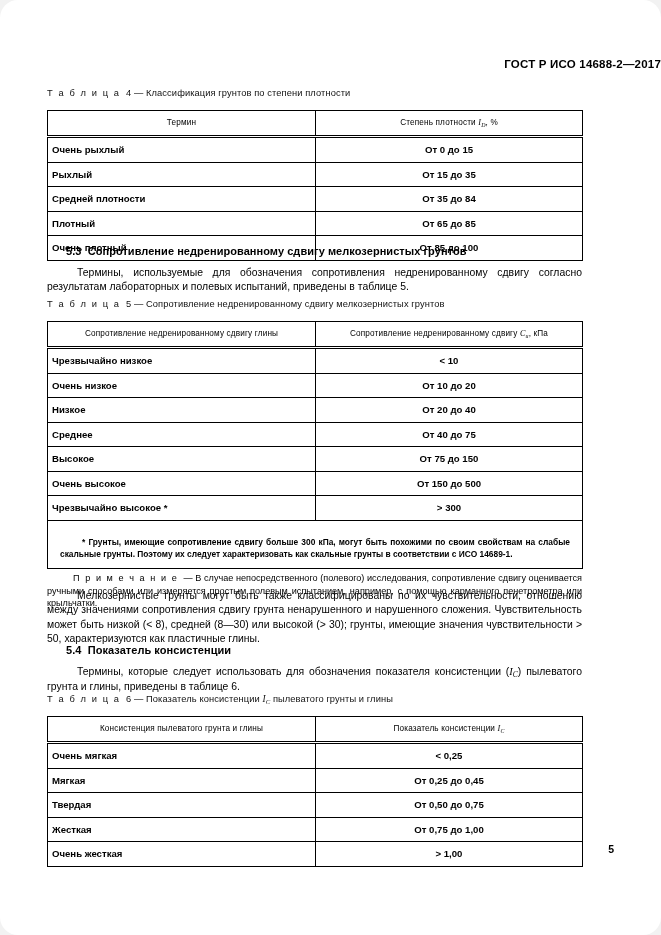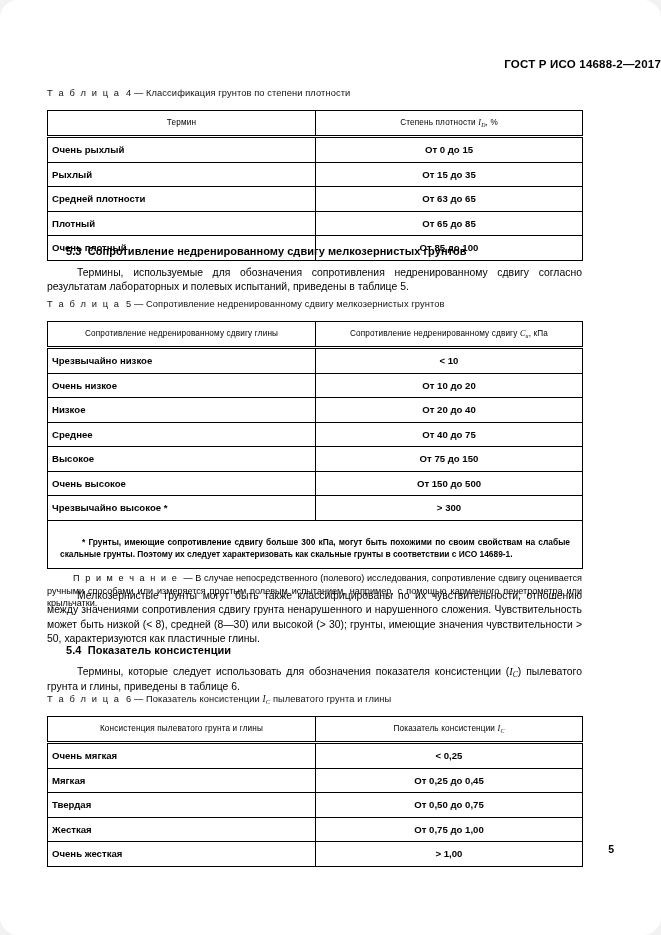--- a/index.html
+++ b/index.html
@@ -167,21 +167,21 @@
         <tr>
           <td class="term">Очень рыхлый</td>
           <td class="val">От 0 до 15</td>
         </tr>
         <tr>
           <td class="term">Рыхлый</td>
           <td class="val">От 15 до 35</td>
         </tr>
         <tr>
           <td class="term">Средней плотности</td>
-          <td class="val">От 63 до 65</td>
+          <td class="val">От 35 до 84</td>
         </tr>
         <tr>
           <td class="term">Плотный</td>
           <td class="val">От 65 до 85</td>
         </tr>
         <tr>
           <td class="term">Очень плотный</td>
           <td class="val">От 85 до 100</td>
         </tr>
       </tbody>
@@ -275,21 +275,21 @@
   <div class="blk" style="top:665px;">
     <p class="body"><span>Термины, которые следует использовать для обозначения показателя консистенции (</span><span class="mi">I</span><span class="sub">C</span><span>) пылеватого грунта и глины, приведены в таблице 6.</span></p>
   </div>
 
   <div class="blk" style="top:694px;">
     <div class="table-caption">
       <span class="spaced">Т а б л и ц а</span><span>&nbsp; </span><span class="num">6</span>
       <span>—</span>
       <span>Показатель консистенции</span>
       <span class="mi">I</span><span class="sub">C</span>
-      <span>пылеватого грунта и глины</span>
+      <span>пылеватого грунты и глины</span>
     </div>
   </div>
 
   <div class="blk" style="top:716px;">
     <table class="gost">
       <colgroup>
           <col class="c1">
           <col class="c2">
         </colgroup>
       <thead>

